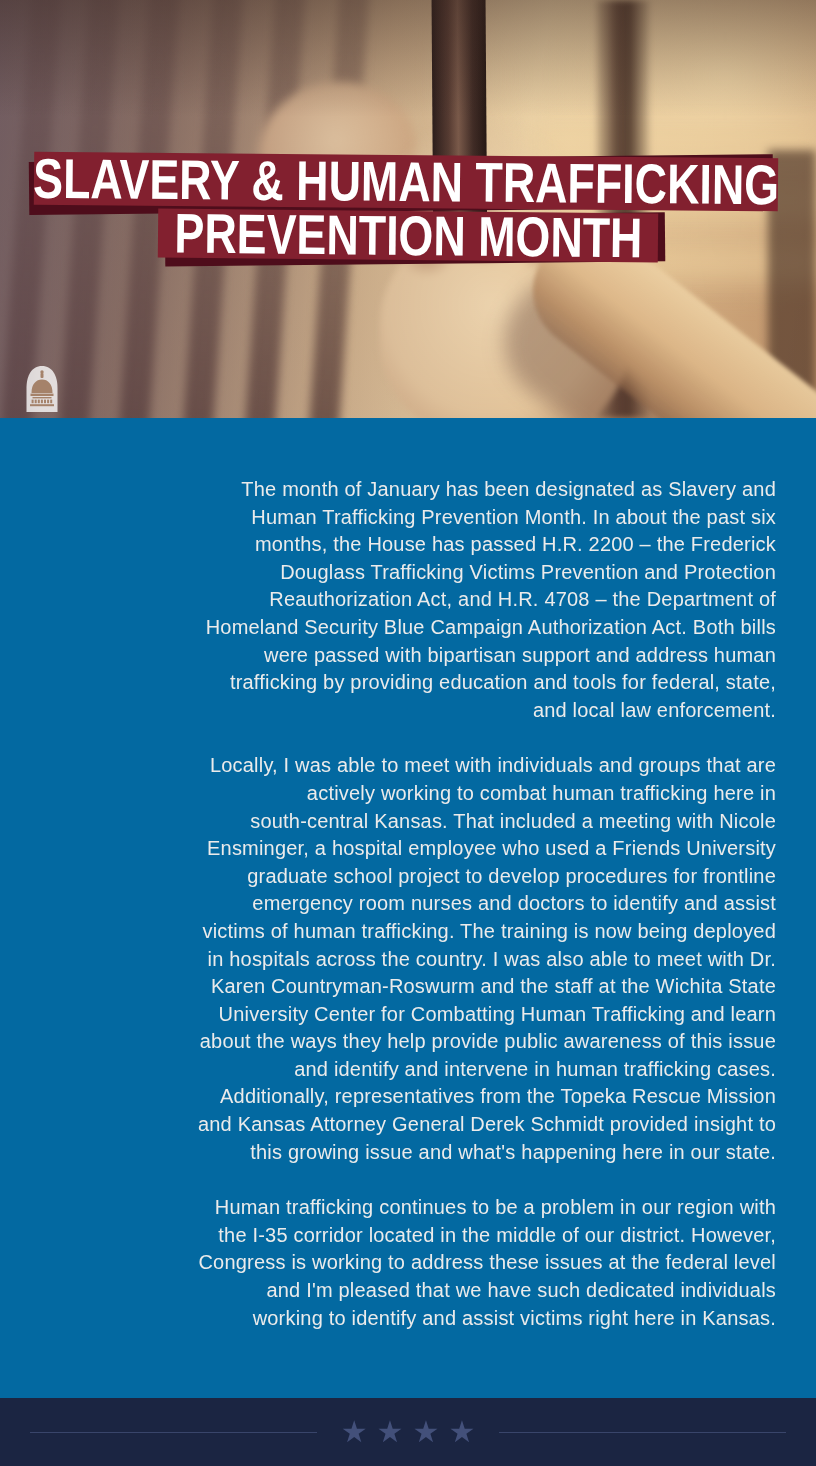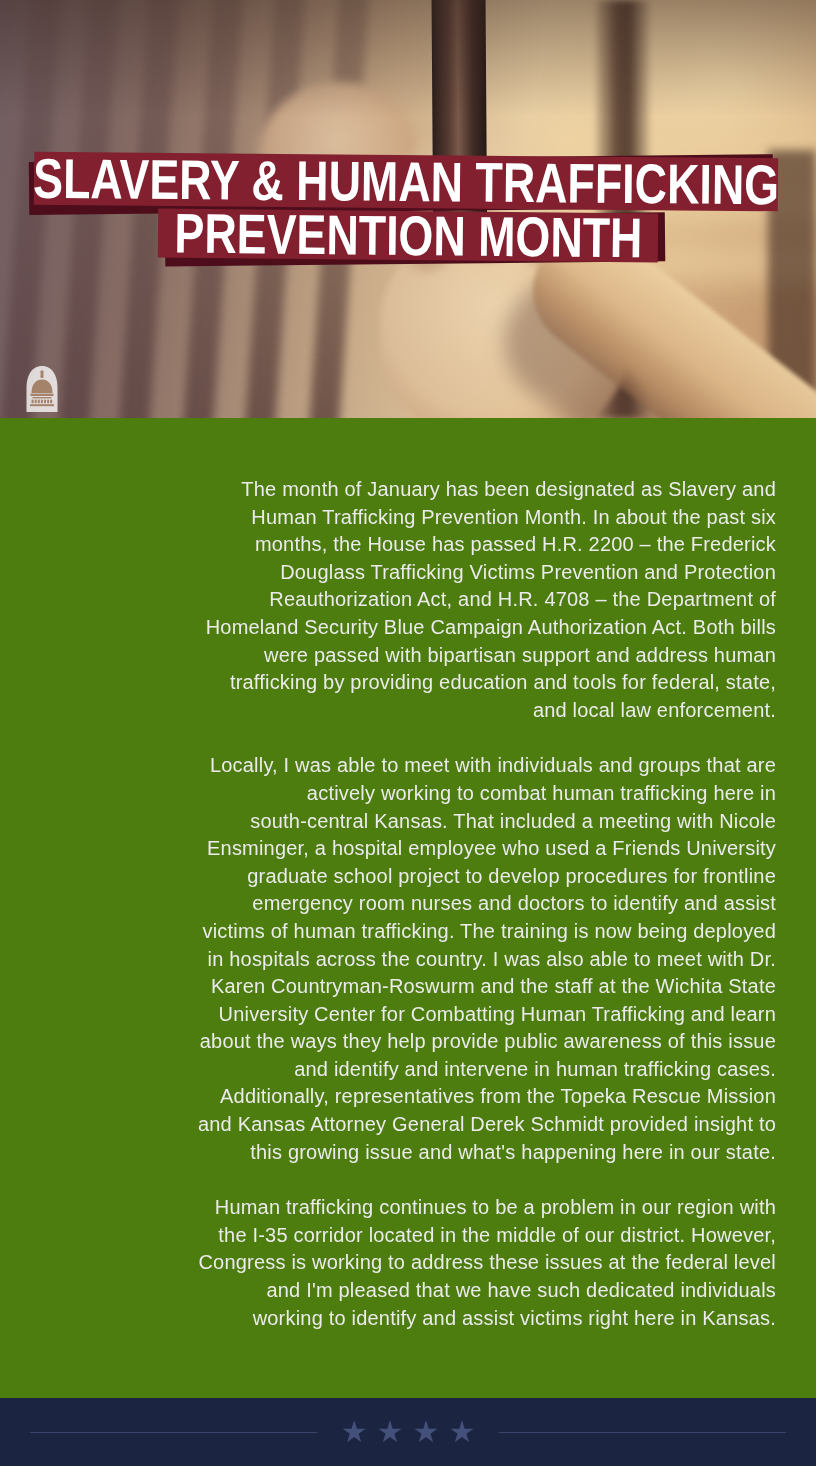--- a/index.html
+++ b/index.html
@@ -60,21 +60,21 @@
   .banner-text { font-weight:bold; color:#ffffff; font-size:56px; line-height:1;
     transform:scale(0.80,1); white-space:nowrap; letter-spacing:0; }
   .banner-1 { left:34px; top:155px; width:744px; height:53px; transform:rotate(.5deg); }
   .banner-1 .back { transform:rotate(-1.1deg) translate(-5px,3px); }
   .banner-2 { left:158px; top:211px; width:500px; height:49px; transform:rotate(.6deg); }
   .banner-2 .back { transform:rotate(-1.2deg) translate(7px,4px); }
 
   .logo { position:absolute; left:22px; top:364px; }
 
   
-  .article { box-sizing:border-box; height:980px; background:#4d7c0f;
+  .article { box-sizing:border-box; height:980px; background:#0369a1;
     padding:58px 40px 0 64px; color:#ebebeb; font-size:20px; line-height:27.6px;
     letter-spacing:.2px; }
   .article p { margin:0 0 28px 0; white-space:pre-line; }
   .article p:last-child { margin-bottom:0; }
 
   
   .footer { box-sizing:border-box; height:68px; background:#1b2542;
     display:flex; align-items:center; padding:0 30px; }
   .rule { flex:1; height:1px; background:#39456a; }
   .stars { display:flex; gap:9px; margin:0 24px; color:#43507a;

